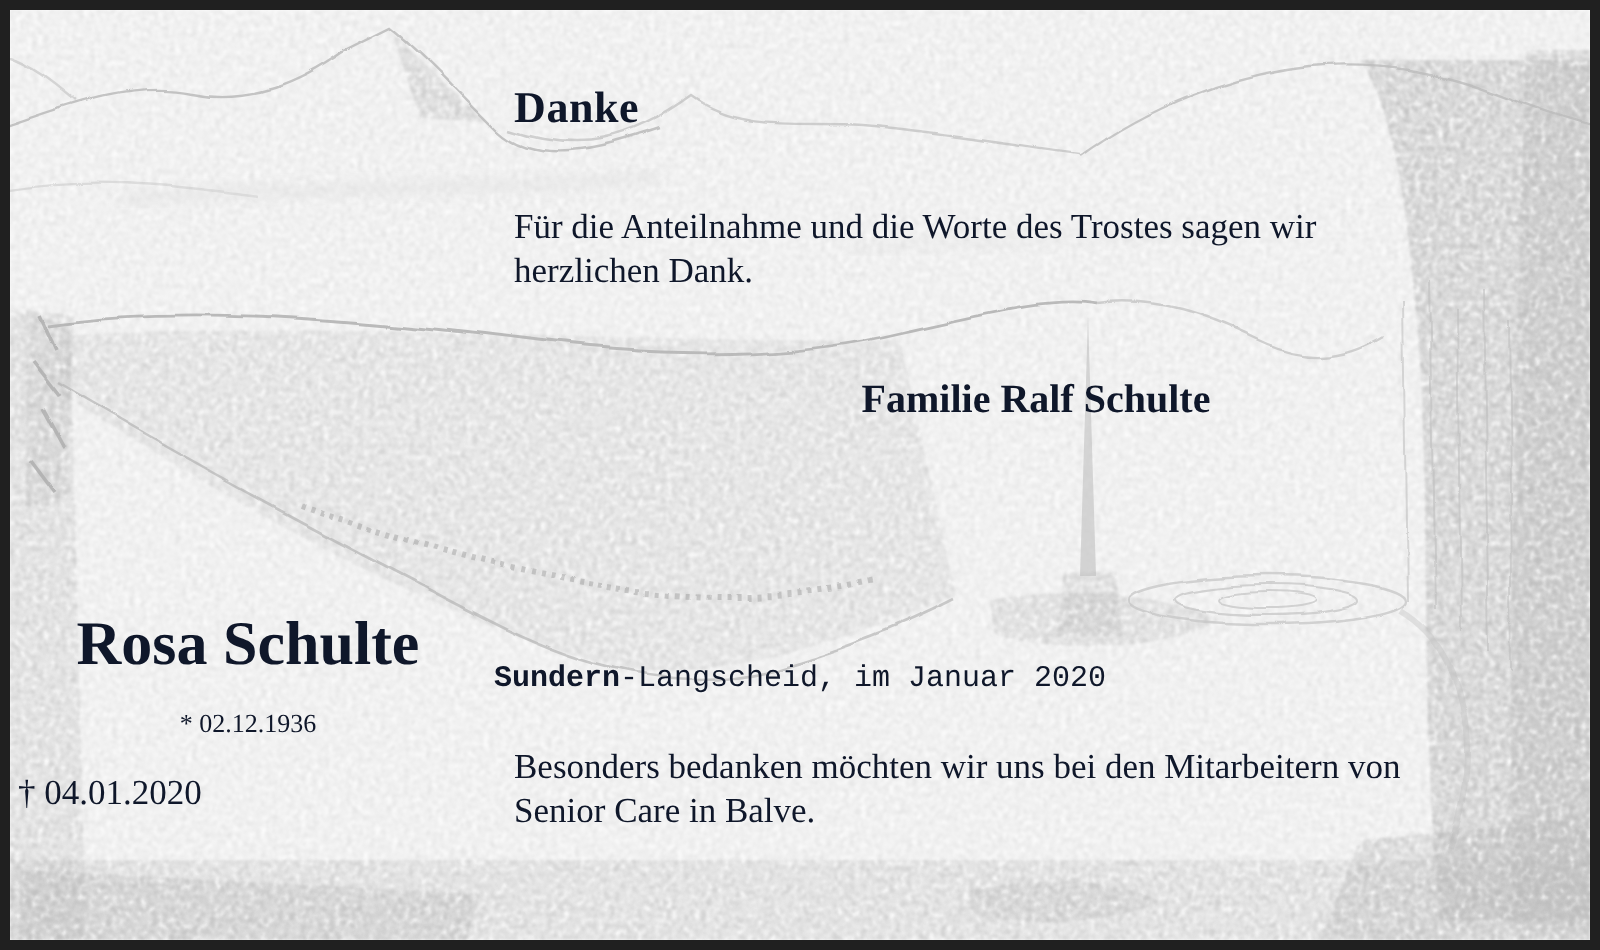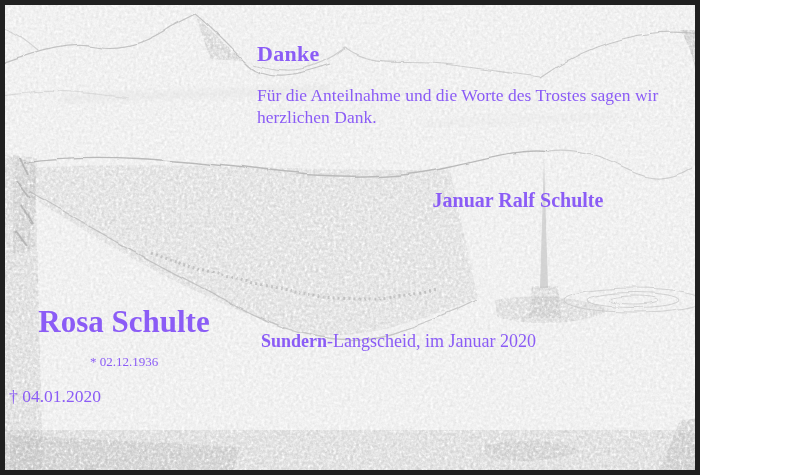--- a/index.html
+++ b/index.html
@@ -1,50 +1,50 @@
 <!DOCTYPE html>
 <html><head>
 <meta charset="utf-8">
 <style>
   html,body{margin:0;padding:0;background:#ffffff;}
   .frame{
     position:relative;
-    width:700px;height:475px;
+    width:800px;height:475px;
     box-sizing:border-box;
     border:5px solid #202020;
     background:#fcfcfc;
     overflow:hidden;
     font-family:"Liberation Serif","DejaVu Serif",serif;
-    color:#8b5cf6;
+    color:#0f172a;
   }
   .sketch{
     position:absolute;left:0;top:0;width:790px;height:465px;
   }
   .txt{position:absolute;white-space:nowrap;}
   .title{
     left:252px;top:36px;
     font-size:22px;font-weight:bold;letter-spacing:.3px;
   }
   .message{
-    left:252px;top:80px;
+    left:252px;top:98px;
     font-size:17.5px;line-height:21.5px;
   }
   .family{
     left:308px;top:181px;width:410px;
     text-align:center;
     font-size:20px;font-weight:bold;line-height:29.5px;
   }
   .name{
     left:4px;top:299px;width:230px;
     text-align:center;
     font-size:31px;font-weight:bold;
   }
   .birth{left:4px;top:349px;width:230px;text-align:center;font-size:13px;}
   .death{left:4px;top:381px;width:230px;text-align:left;font-size:17.5px;}
-  .dateline{left:256px;top:326px;font-size:18px;}
+  .dateline{left:242px;top:326px;font-size:15px;font-family:Liberation Mono, monospace;}
   .dateline b{font-weight:bold;}
   .thanks{left:252px;top:368px;font-size:17.5px;line-height:21.5px;}
 </style>
 </head>
 <body>
 
 <div class="frame">
 
   <svg class="sketch" viewBox="0 0 790 465" preserveAspectRatio="none" aria-hidden="true">
     <defs>
@@ -126,31 +126,35 @@
   </svg>
 
   <div class="txt title">Danke</div>
 
   <div class="txt message">
     <span>Für die Anteilnahme und die Worte des Trostes sagen wir</span><br>
     <span>herzlichen Dank.</span>
   </div>
 
   <div class="txt family">
-    <div>Januar Ralf Schulte</div>
+    <div>Familie Ralf Schulte</div>
   </div>
 
   <div class="txt name">Rosa Schulte</div>
   <div class="txt birth">
     <span>*</span>
     <span>02.12.1936</span>
   </div>
   <div class="txt death">
     <span>†</span>
     <span>04.01.2020</span>
   </div>
 
   <div class="txt dateline">
     <b>Sundern</b><span>-Langscheid, im Januar 2020</span>
   </div>
 
+  <div class="txt thanks">
+    <span>Besonders bedanken möchten wir uns bei den Mitarbeitern von</span><br>
+    <span>Senior Care in Balve.</span>
+  </div>
 
 </div>
 
 </body></html>

